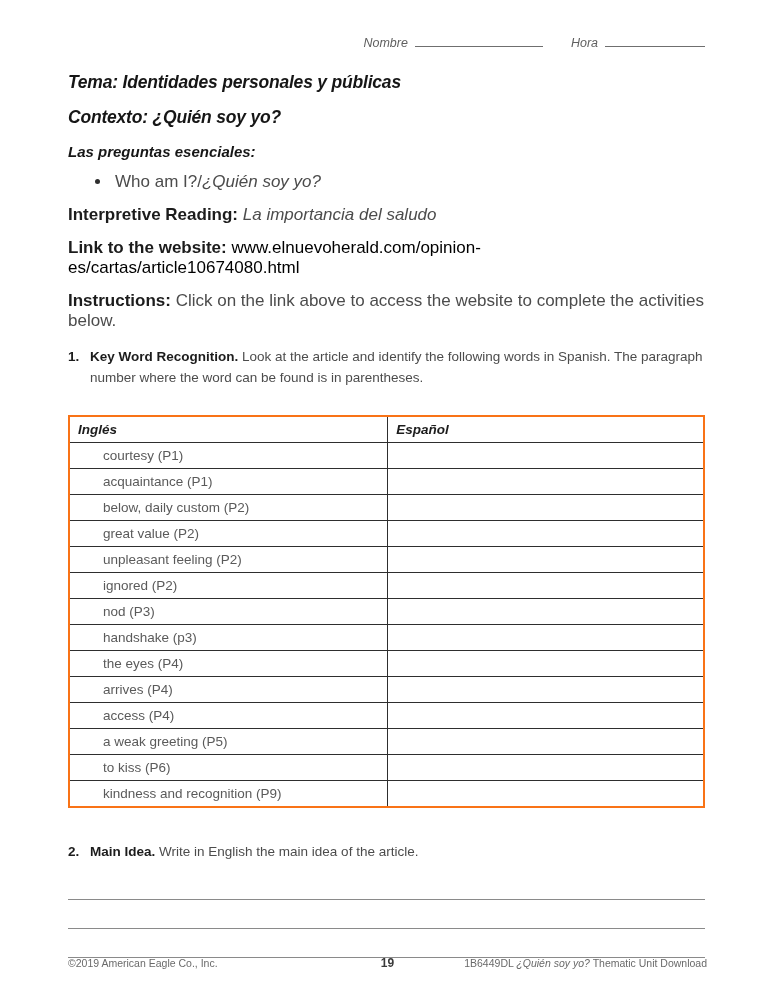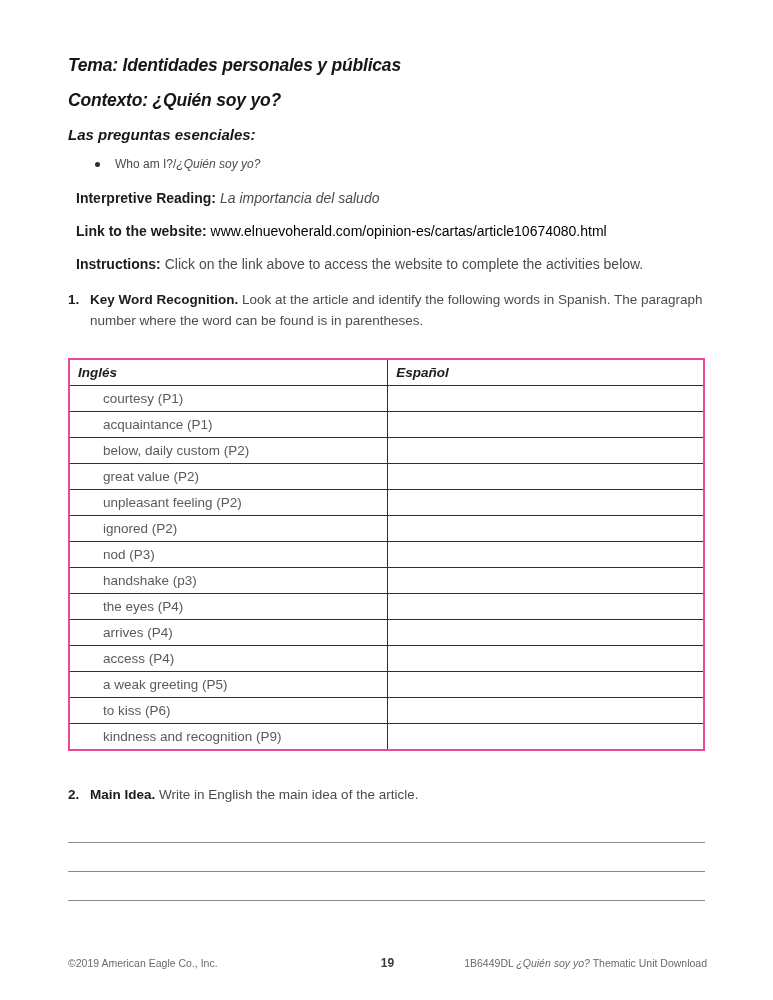--- a/index.html
+++ b/index.html
@@ -21,39 +21,39 @@
 
   
   .title{font-style:italic;font-weight:bold;color:#161616;
     font-size:17.5px;line-height:20px;margin:22px 0 0 0;letter-spacing:-0.2px;}
   .title.contexto{margin-top:15px;}
   .subtitle{font-style:italic;font-weight:bold;color:#161616;
     font-size:15px;line-height:18px;margin:16px 0 0 0;}
 
   
   ul.eq-list{list-style:none;margin:10px 0 0 0;padding:0 0 0 27px;}
-  ul.eq-list li{display:flex;margin-bottom:7px;font-size:12px;line-height:21px;}
+  ul.eq-list li{display:flex;margin-bottom:7px;font-size:17px;line-height:21px;}
   .dot{flex:0 0 auto;width:5px;height:5px;border-radius:50%;background:#2e2e2e;
     margin:8px 15px 0 0;}
   .it{font-style:italic;}
 
   
-  p.labeled{margin:13px 0 0 8px;font-size:14px;line-height:20px;color:#4c4c4c;}
+  p.labeled{margin:13px 0 0 0;font-size:17px;line-height:20px;color:#4c4c4c;}
   p.labeled strong{color:#1c1c1c;}
   a.weblink{color:#000000;text-decoration:none;}
 
   
   .numbered{display:flex;margin:15px 0 0 0;font-size:13.5px;line-height:21px;}
   .numbered .num{font-weight:bold;color:#1c1c1c;flex:0 0 22px;}
   .numbered .body strong{color:#1c1c1c;}
   .numbered.activity2{margin-top:33px;}
 
   
   table.kw{width:100%;border-collapse:collapse;margin-top:27px;
-    border:2px solid #ec4899;table-layout:fixed;}
+    border:2px solid #f97316;table-layout:fixed;}
   table.kw th,table.kw td{border:1.6px solid #2e2e2e;padding:3px 8px 3px 8px;
     font-size:13.5px;text-align:left;height:19px;vertical-align:middle;}
   table.kw th{font-style:italic;font-weight:bold;color:#1c1c1c;}
   table.kw td.en{color:#5a5a5a;padding-left:33px;}
   table.kw col.c1{width:50.2%;}
   table.kw col.c2{width:49.8%;}
 
   
   .write-lines{margin-top:9px;}
   .write-line{height:28px;border-bottom:1.5px solid #8a8a8a;}
@@ -64,20 +64,28 @@
   .footer .left{flex:1;text-align:left;}
   .footer .page-num{font-weight:bold;font-size:12px;color:#3a3a3a;}
   .footer .right{flex:1;text-align:right;}
 </style>
 </head>
 <body>
 
 <div class="page">
   <div class="content">
 
+    <div class="nh-row">
+      <span class="nh-group">
+        <span class="nh-label">Nombre</span><span class="nh-line nombre-line"></span>
+      </span>
+      <span class="nh-group hora">
+        <span class="nh-label">Hora</span><span class="nh-line hora-line"></span>
+      </span>
+    </div>
 
     <div class="title">Tema: Identidades personales y públicas</div>
     <div class="title contexto">Contexto: ¿Quién soy yo?</div>
 
     <div class="subtitle">Las preguntas esenciales:</div>
 
     <ul class="eq-list">
       <li>
         <span class="dot"></span>
         <span class="li-text"><span>Who am I?/</span><span class="it">¿Quién soy yo?</span></span>

